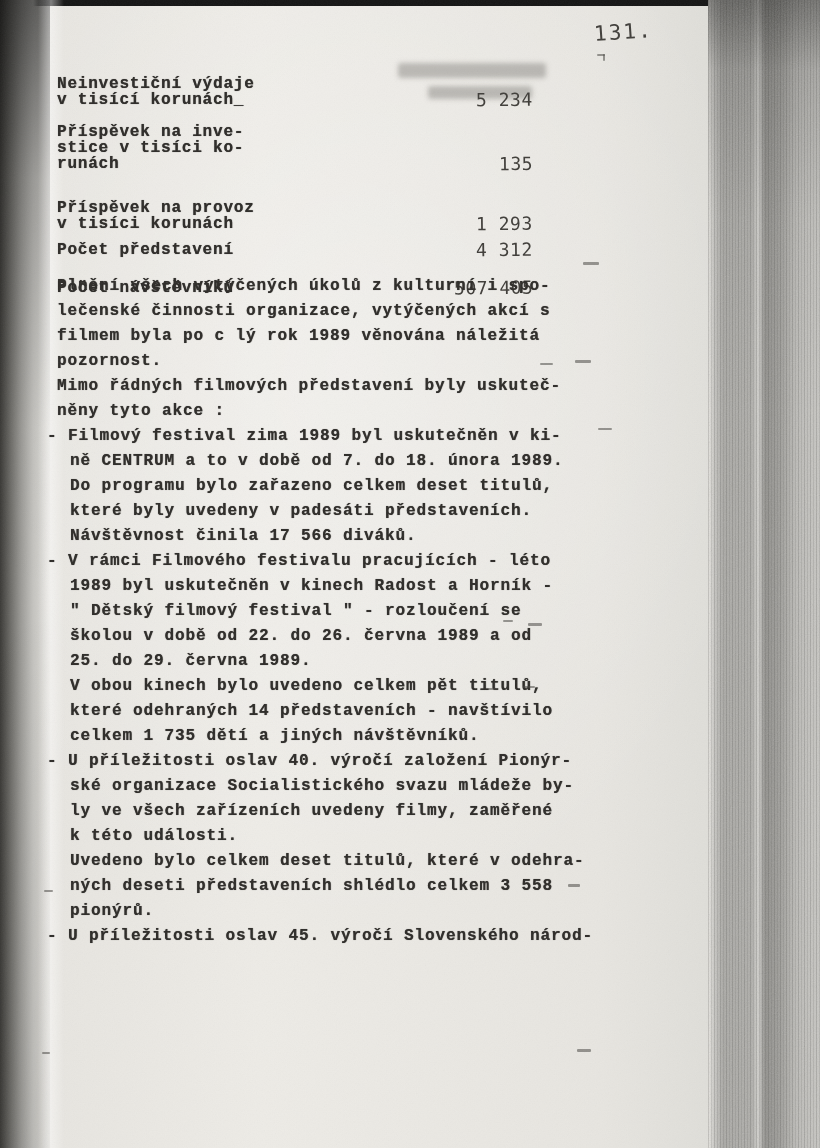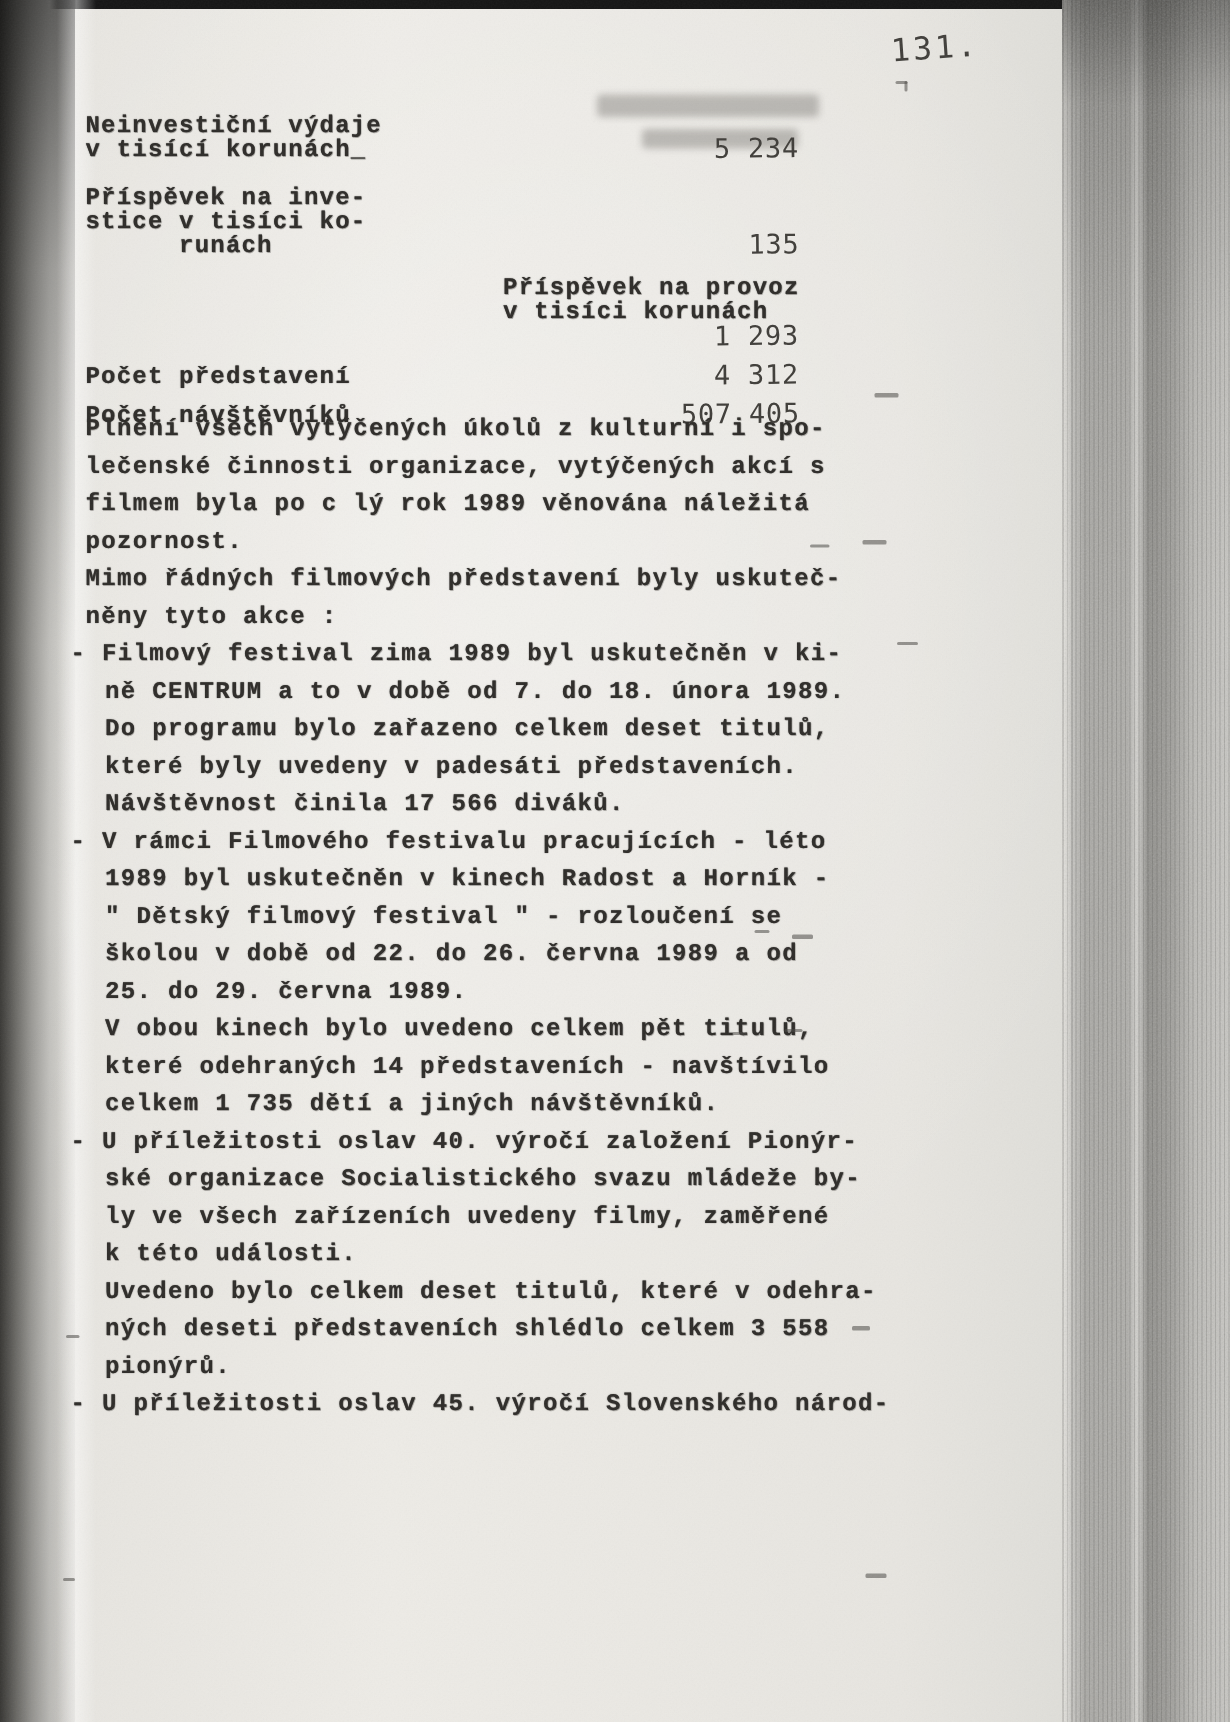--- a/index.html
+++ b/index.html
@@ -38,23 +38,23 @@
   .pagenum{
     position:absolute;left:594px;top:20px;
     font-family:"DejaVu Sans Mono",monospace;
     font-size:21px;color:#413f3b;letter-spacing:2px;
     transform:rotate(-4deg);
   }
   
   .stats{position:absolute;left:57px;top:76px;width:476px;}
   .stat-row{display:flex;justify-content:space-between;align-items:flex-end;}
   .stat-row:nth-child(1){margin-bottom:16px;}
-  .stat-row:nth-child(2){margin-bottom:12px;text-align:center;}
-  .stat-row:nth-child(3){margin-bottom:9px;flex-direction:column;}
-  .stat-row:nth-child(4){margin-bottom:9px;}
+  .stat-row:nth-child(2){margin-bottom:28px;}
+  .stat-row:nth-child(3){margin-bottom:9px;}
+  .stat-row:nth-child(4){margin-bottom:21px;}
   .stat-label{
     white-space:pre-line;
     font-size:16px;line-height:16px;font-weight:bold;
     letter-spacing:0.8px;color:#2e2c29;
     text-shadow:0 0 0.8px rgba(46,44,41,0.75), 0.4px 0.4px 0 rgba(46,44,41,0.30);
   }
   .stat-value{
     font-family:"DejaVu Sans Mono",monospace;
     font-size:18px;line-height:18px;color:#403e3a;
     letter-spacing:0.5px;transform:rotate(-0.6deg);

